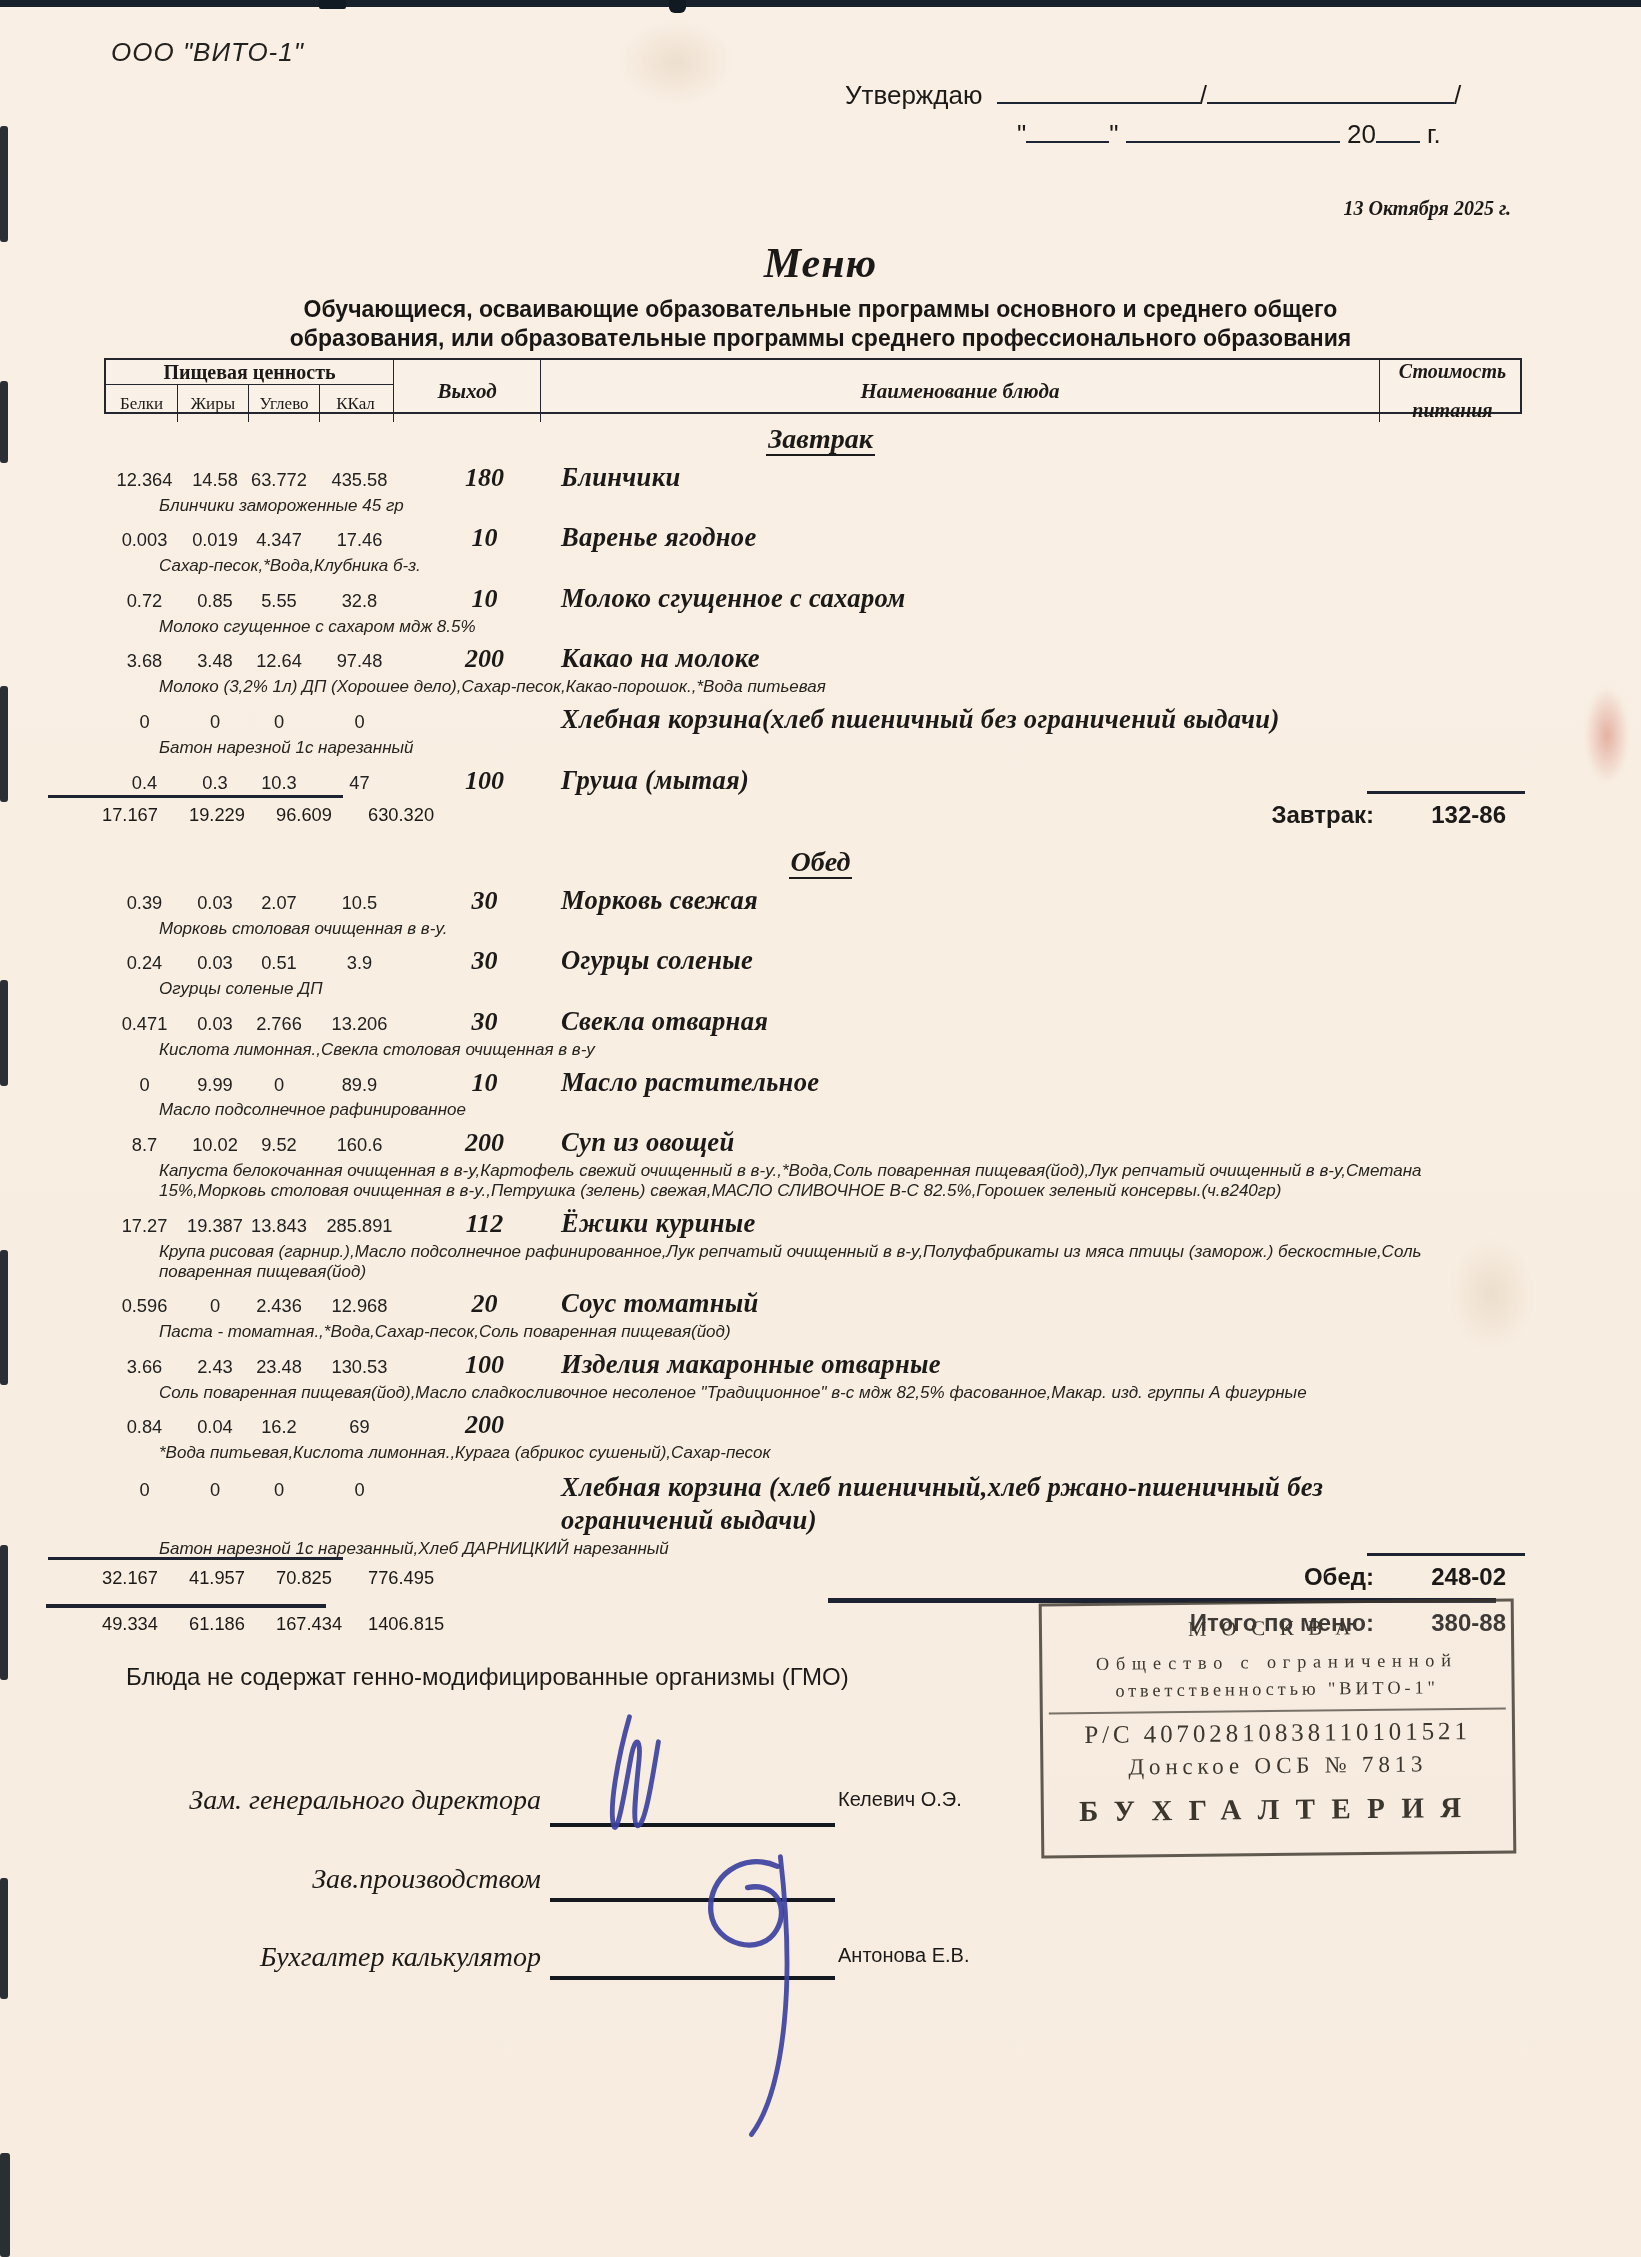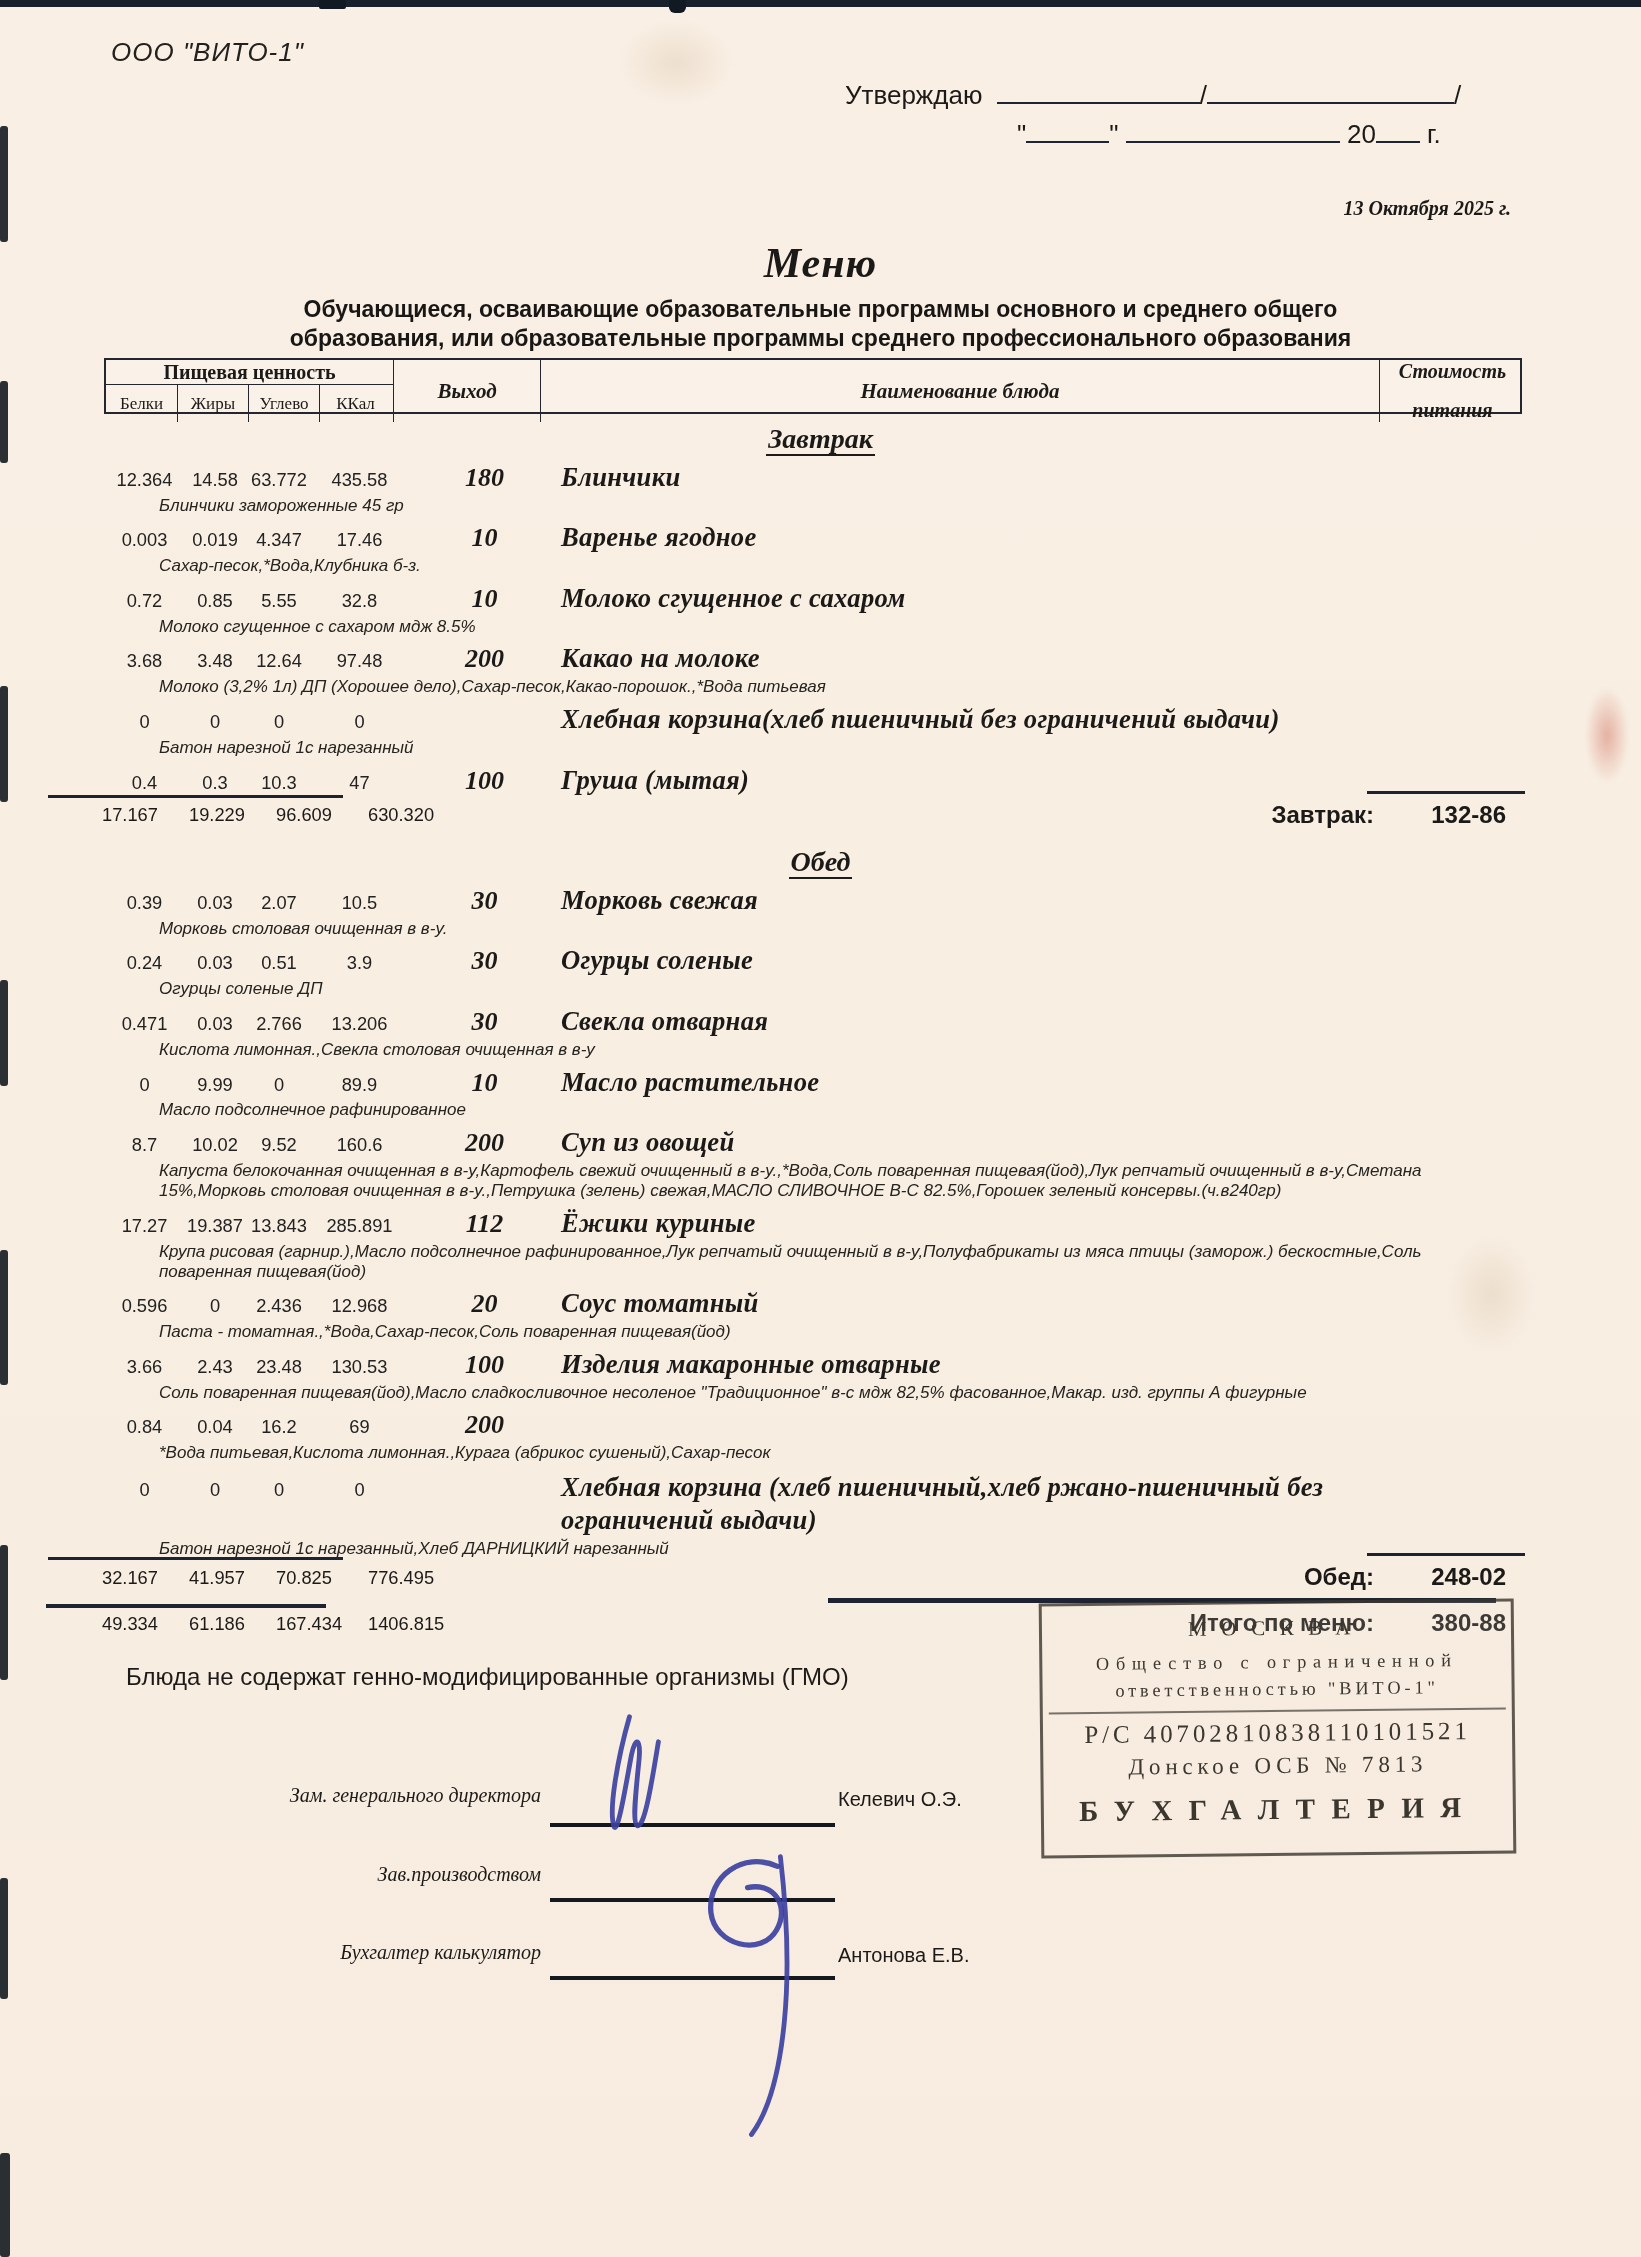--- a/index.html
+++ b/index.html
@@ -72,21 +72,21 @@
   .stamp div{white-space:nowrap;}
   .st1{margin-top:11.6px;font-size:21px;letter-spacing:14.5px;}
   .st2{margin-top:11.6px;font-size:18.3px;letter-spacing:6.8px;}
   .st3{margin-top:5.8px;font-size:18.3px;letter-spacing:3.9px;}
   .st-div{border-top:2.4px solid rgba(52,48,40,.65);margin:9.7px 5.8px 0 5.8px;}
   .st4{margin-top:7.7px;font-size:25px;letter-spacing:3.9px;}
   .st5{margin-top:5.8px;font-size:23px;letter-spacing:4.8px;}
   .st6{margin-top:13.5px;font-size:29px;letter-spacing:16.4px;font-weight:bold;}
   
   .sig-role{position:absolute;width:541px;text-align:right;
-            font-family:"Liberation Serif","DejaVu Serif",serif;font-style:italic;font-size:20px;}
+            font-family:"Liberation Serif","DejaVu Serif",serif;font-style:italic;font-size:28px;}
   .sig-line{position:absolute;left:550px;width:285px;height:3.9px;background:#14181f;}
   .sig-name{position:absolute;left:838px;font-size:20px;}
   .sig-svg{position:absolute;pointer-events:none;}
 </style>
 </head>
 <body>
 
 <div class="paper">
 
   <div class="edge-top"></div>

